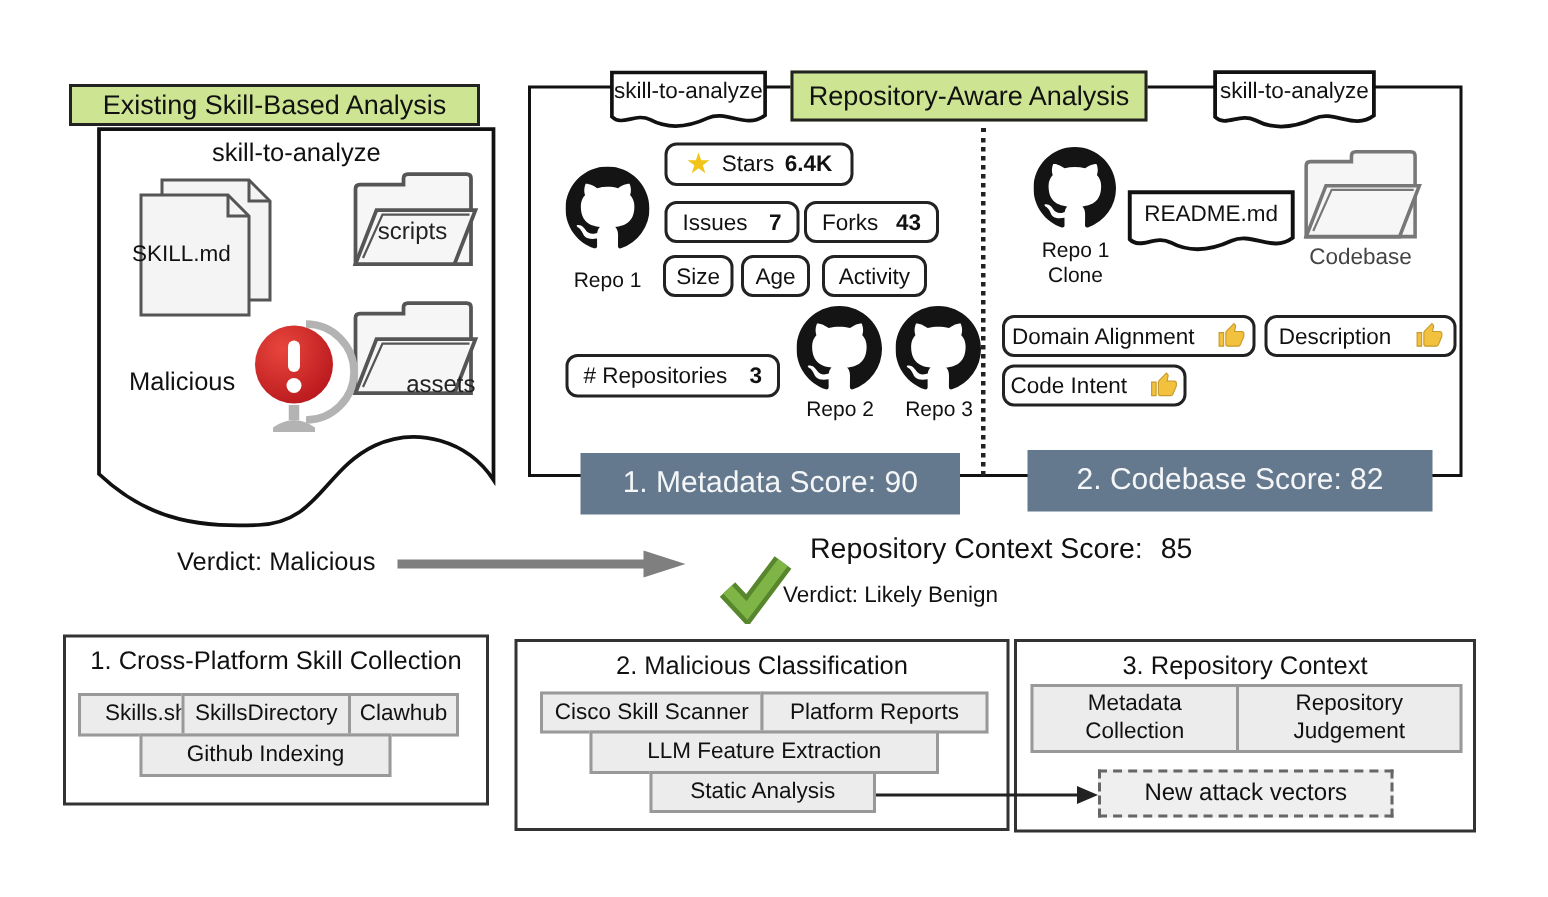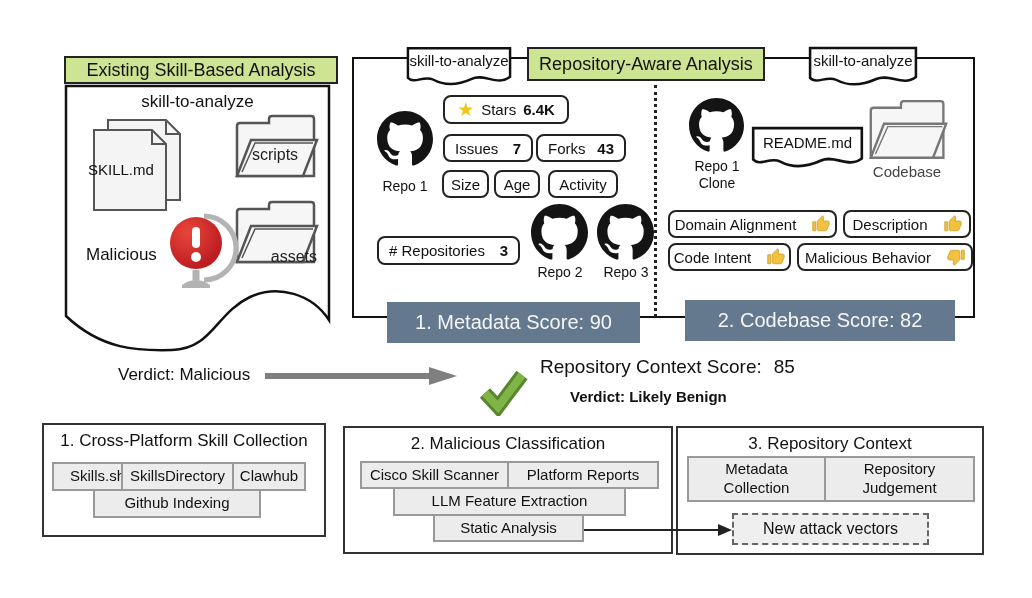--- a/index.html
+++ b/index.html
@@ -36,21 +36,21 @@
   .score-line{font-size:19px;color:#111;white-space:nowrap;}
   .score-line .sv{margin-left:12px;}
   .small-verdict{font-size:15px;color:#111;}
   .folder-label{color:#222;}
 </style>
 </head>
 <body>
 
 <div id="canvas">
 
-  <div class="abs green-header" style="left:64px;top:56px;width:274px;height:28px;">
+  <div class="abs green-header" style="left:46px;top:56px;width:274px;height:28px;">
     <span>Existing Skill-Based Analysis</span>
   </div>
 
   <svg class="abs" style="left:64px;top:84px;" width="267" height="270" viewBox="0 0 267 270">
     <path d="M2,2 H265 V236 C248,210 214,200 186,213 C152,229 148,265 108,266 C74,267 38,266 2,232 Z" fill="#ffffff" stroke="#111" stroke-width="2.5"></path>
   </svg>
 
   <div class="abs" style="left:64px;top:92px;width:267px;text-align:center;font-size:17px;">skill-to-analyze</div>
 
   <svg class="abs" style="left:80px;top:116px;" width="115" height="100" viewBox="0 0 115 100">
@@ -203,40 +203,31 @@
   </div>
   <div class="abs jdg" style="left:668px;top:243px;width:123px;height:28px;">
     <span>Code Intent</span>
     <span class="thumb thumb-up">
       <svg width="18" height="18" viewBox="0 0 24 24" fill="#f2c13d" stroke="#c79a2a" stroke-width="1">
         <path class="path-up" d="M1 21h4V9H1v12zM23 10c0-1.1-.9-2-2-2h-6.31l.95-4.57.03-.32c0-.41-.17-.79-.44-1.06L14.17 1 7.58 7.59C7.22 7.95 7 8.45 7 9v10c0 1.1.9 2 2 2h9c.83 0 1.54-.5 1.84-1.22l3.02-7.05c.09-.23.14-.47.14-.73v-2z"></path>
         <path class="path-down" d="M15 3H6c-.83 0-1.54.5-1.84 1.22l-3.02 7.05c-.09.23-.14.47-.14.73v2c0 1.1.9 2 2 2h6.31l-.95 4.57-.03.32c0 .41.17.79.44 1.06L9.83 23l6.59-6.59c.36-.36.58-.86.58-1.41V5c0-1.1-.9-2-2-2zm4 0v12h4V3h-4z"></path>
       </svg>
     </span>
   </div>
-  <div class="abs jdg" style="left:797px;top:243px;width:176px;height:28px;">
-    <span>Malicious Behavior</span>
-    <span class="thumb thumb-down">
-      <svg width="18" height="18" viewBox="0 0 24 24" fill="#f2c13d" stroke="#c79a2a" stroke-width="1">
-        <path class="path-up" d="M1 21h4V9H1v12zM23 10c0-1.1-.9-2-2-2h-6.31l.95-4.57.03-.32c0-.41-.17-.79-.44-1.06L14.17 1 7.58 7.59C7.22 7.95 7 8.45 7 9v10c0 1.1.9 2 2 2h9c.83 0 1.54-.5 1.84-1.22l3.02-7.05c.09-.23.14-.47.14-.73v-2z"></path>
-        <path class="path-down" d="M15 3H6c-.83 0-1.54.5-1.84 1.22l-3.02 7.05c-.09.23-.14.47-.14.73v2c0 1.1.9 2 2 2h6.31l-.95 4.57-.03.32c0 .41.17.79.44 1.06L9.83 23l6.59-6.59c.36-.36.58-.86.58-1.41V5c0-1.1-.9-2-2-2zm4 0v12h4V3h-4z"></path>
-      </svg>
-    </span>
-  </div>
 
   <div class="abs banner" style="left:685px;top:300px;width:270px;height:41px;">2. Codebase Score: 82</div>
 
   <svg class="abs" style="left:478px;top:368px;" width="50" height="48" viewBox="0 0 50 48">
     <path d="M7,25 L20,39 L44,7" fill="none" stroke="#58862c" stroke-width="14" stroke-linejoin="miter"></path>
     <path d="M7,25 L20,39 L44,7" fill="none" stroke="#7fb547" stroke-width="8"></path>
   </svg>
   <div class="abs score-line" style="left:540px;top:356px;">
     <span>Repository Context Score:</span><span class="sv">85</span>
   </div>
-  <div class="abs small-verdict" style="left:570px;top:388px;font-weight:bold;">Verdict: Likely Benign</div>
+  <div class="abs small-verdict" style="left:522px;top:388px;">Verdict: Likely Benign</div>
 
   <div class="abs pipe-box" style="left:42px;top:423px;width:284px;height:114px;"></div>
   <div class="abs pipe-title" style="left:42px;top:431px;width:284px;">1. Cross-Platform Skill Collection</div>
   <div class="abs cell" style="left:52px;top:462px;width:91px;height:29px;">Skills.sh</div>
   <div class="abs cell" style="left:121px;top:462px;width:113px;height:29px;">SkillsDirectory</div>
   <div class="abs cell" style="left:232px;top:462px;width:74px;height:29px;text-align:center;">Clawhub</div>
   <div class="abs cell" style="left:93px;top:489px;width:168px;height:29px;">Github Indexing</div>
 
   <div class="abs pipe-box" style="left:343px;top:426px;width:330px;height:128px;"></div>
   <div class="abs pipe-title" style="left:343px;top:434px;width:330px;">2. Malicious Classification</div>

